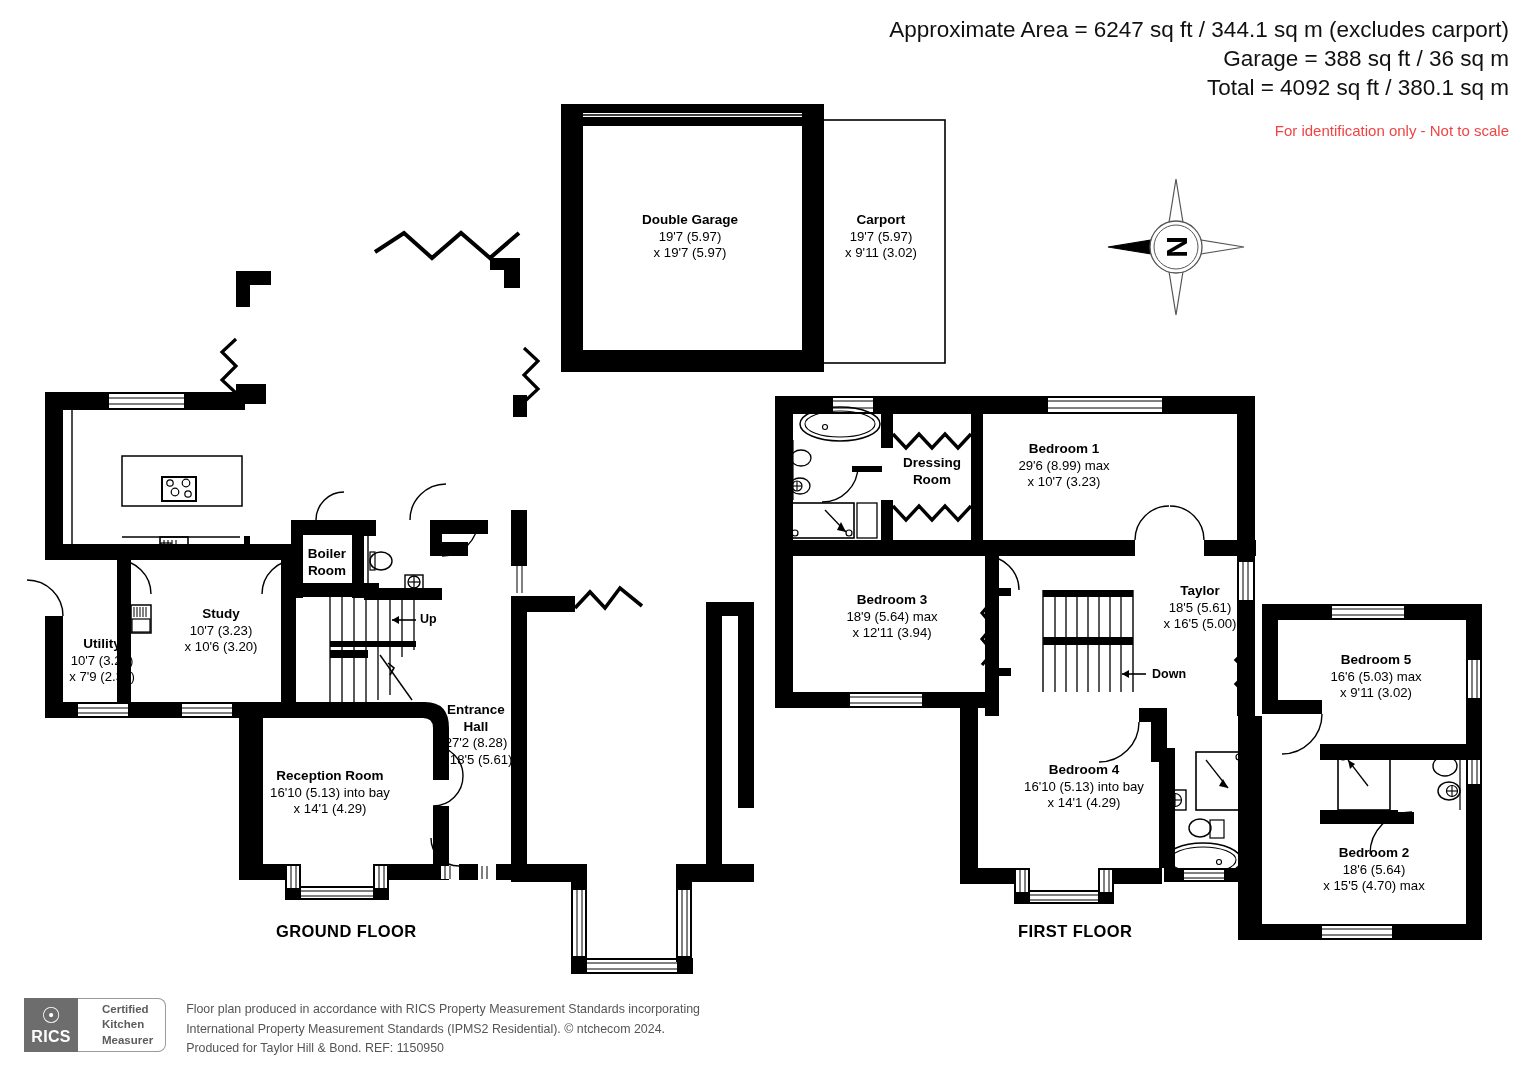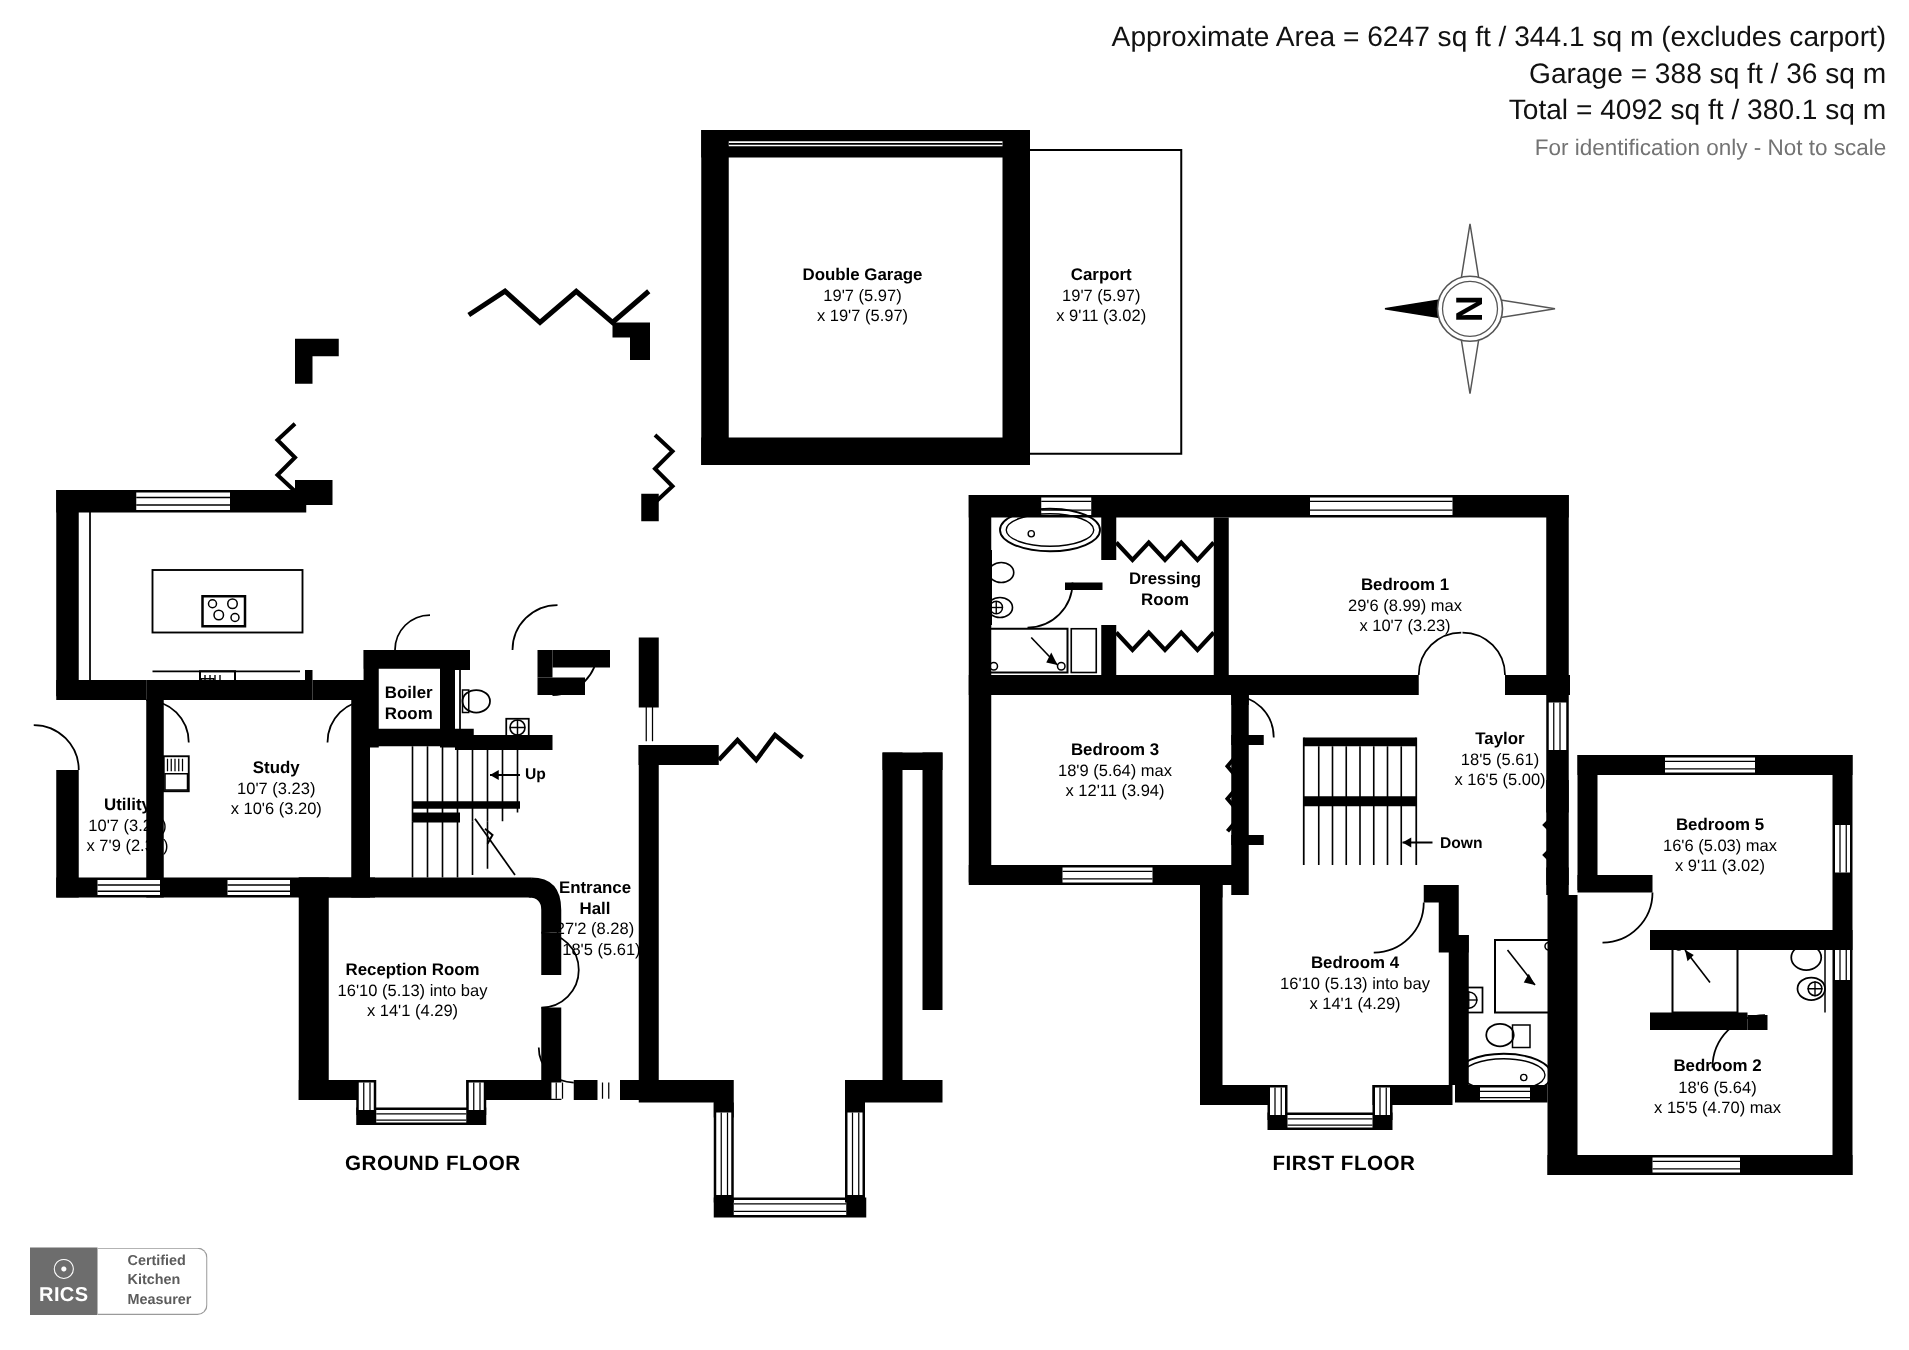--- a/index.html
+++ b/index.html
@@ -10,21 +10,21 @@
     color:#000;
   }
   #stage{position:absolute;left:0;top:0;width:1527px;height:1080px;}
 
   
   #header{
     position:absolute; right:18px; top:16px; text-align:right;
     line-height:1.28;
   }
   #header .hl{ font-size:22.5px; color:#111; white-space:nowrap; display:block;}
-  #header .small{ font-size:18px; margin-top:5px; display:block; color:#737373;}
+  #header .small{ font-size:15px; margin-top:19px; display:block; color:#ef4444;}
 
   
   #plan{position:absolute;left:0;top:0;}
 
   
   .lbl{position:absolute; text-align:center; line-height:1.24; white-space:nowrap;}
   .lbl .n{ font-weight:bold; font-size:13.5px; display:block;}
   .lbl .d{ font-size:13.2px; display:block;}
   .floorname{position:absolute; font-weight:bold; font-size:16.5px; letter-spacing:.4px;}
   .dirlbl{position:absolute; font-weight:bold; font-size:12.5px;}
@@ -518,21 +518,21 @@
     <span class="d">16'10 (5.13) into bay</span>
     <span class="d">x 14'1 (4.29)</span>
   </div>
 
 
   <div class="lbl" style="left:878px;top:455px;width:108px;">
     <span class="n">Dressing</span>
     <span class="n">Room</span>
   </div>
 
-  <div class="lbl" style="left:1040px;top:441px;width:168px;margin-top:19px;">
+  <div class="lbl" style="left:980px;top:441px;width:168px;">
     <span class="n">Bedroom 1</span>
     <span class="d">29'6 (8.99) max</span>
     <span class="d">x 10'7 (3.23)</span>
   </div>
 
   <div class="lbl" style="left:806px;top:592px;width:172px;">
     <span class="n">Bedroom 3</span>
     <span class="d">18'9 (5.64) max</span>
     <span class="d">x 12'11 (3.94)</span>
   </div>
@@ -572,15 +572,20 @@
       <div class="ricsbox">
         <span class="glyph">☉</span>
         <span class="rtxt">RICS</span>
       </div>
       <div class="certbox">
         <span>Certified</span>
         <span>Kitchen</span>
         <span>Measurer</span>
       </div>
     </div>
+    <div id="credits">
+      <p>Floor plan produced in accordance with RICS Property Measurement Standards incorporating</p>
+      <p>International Property Measurement Standards (IPMS2 Residential).   © ntchecom 2024.</p>
+      <p>Produced for Taylor Hill &amp; Bond.   REF: 1150950</p>
+    </div>
   </div>
 
 </div>
 
 </body></html>

